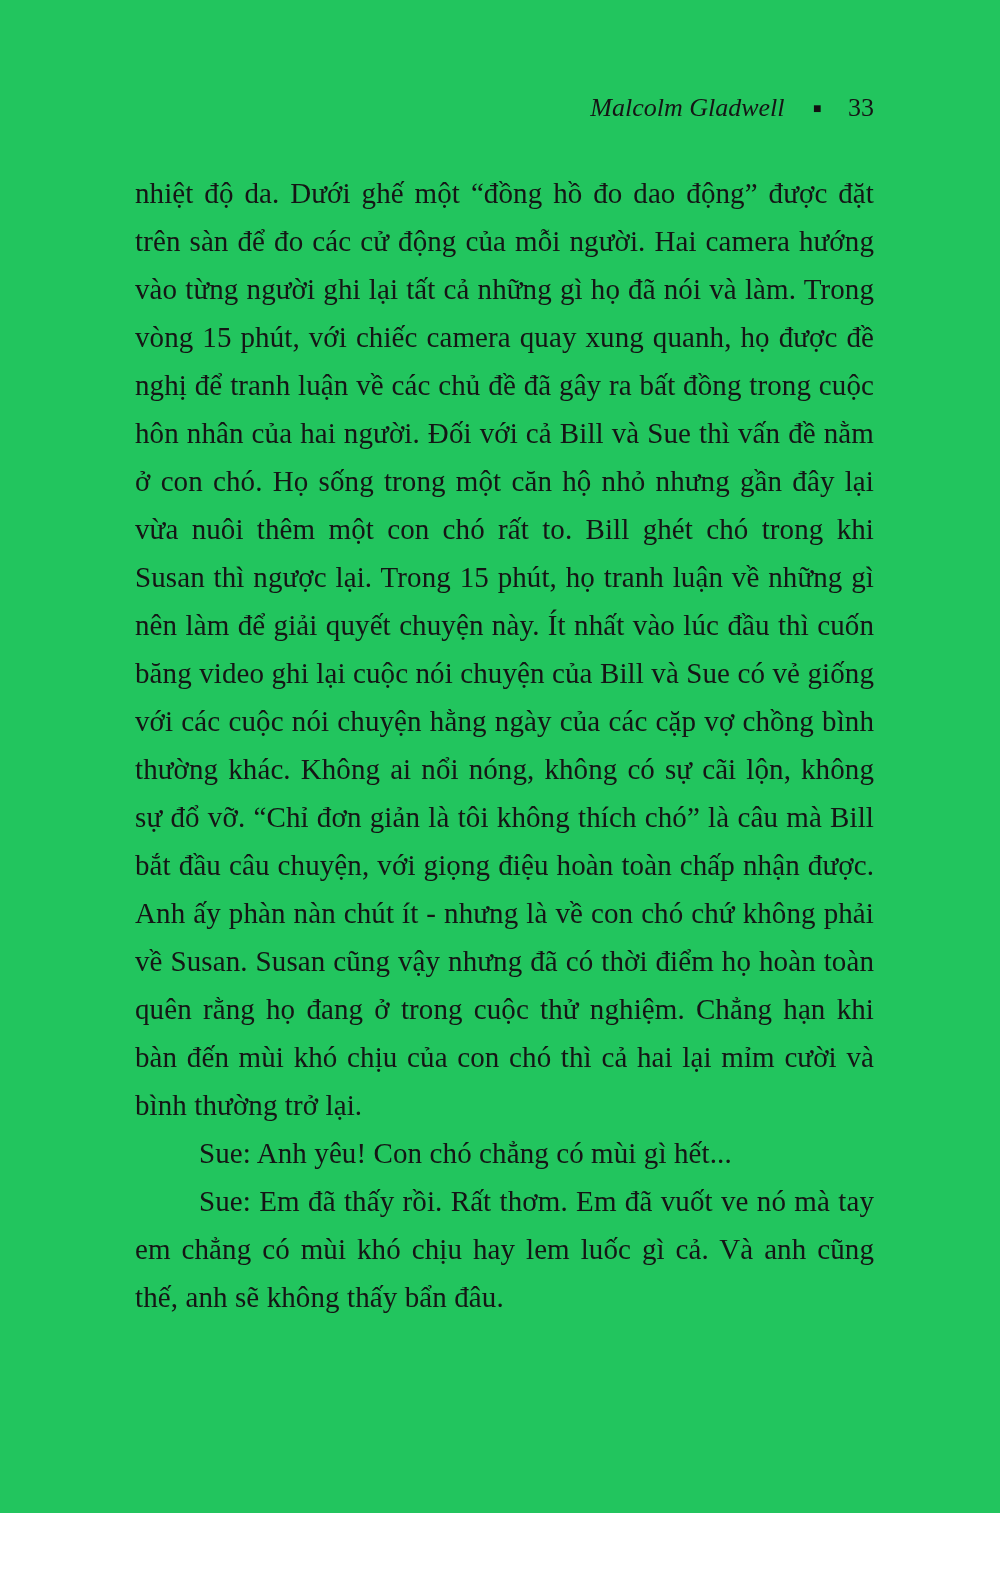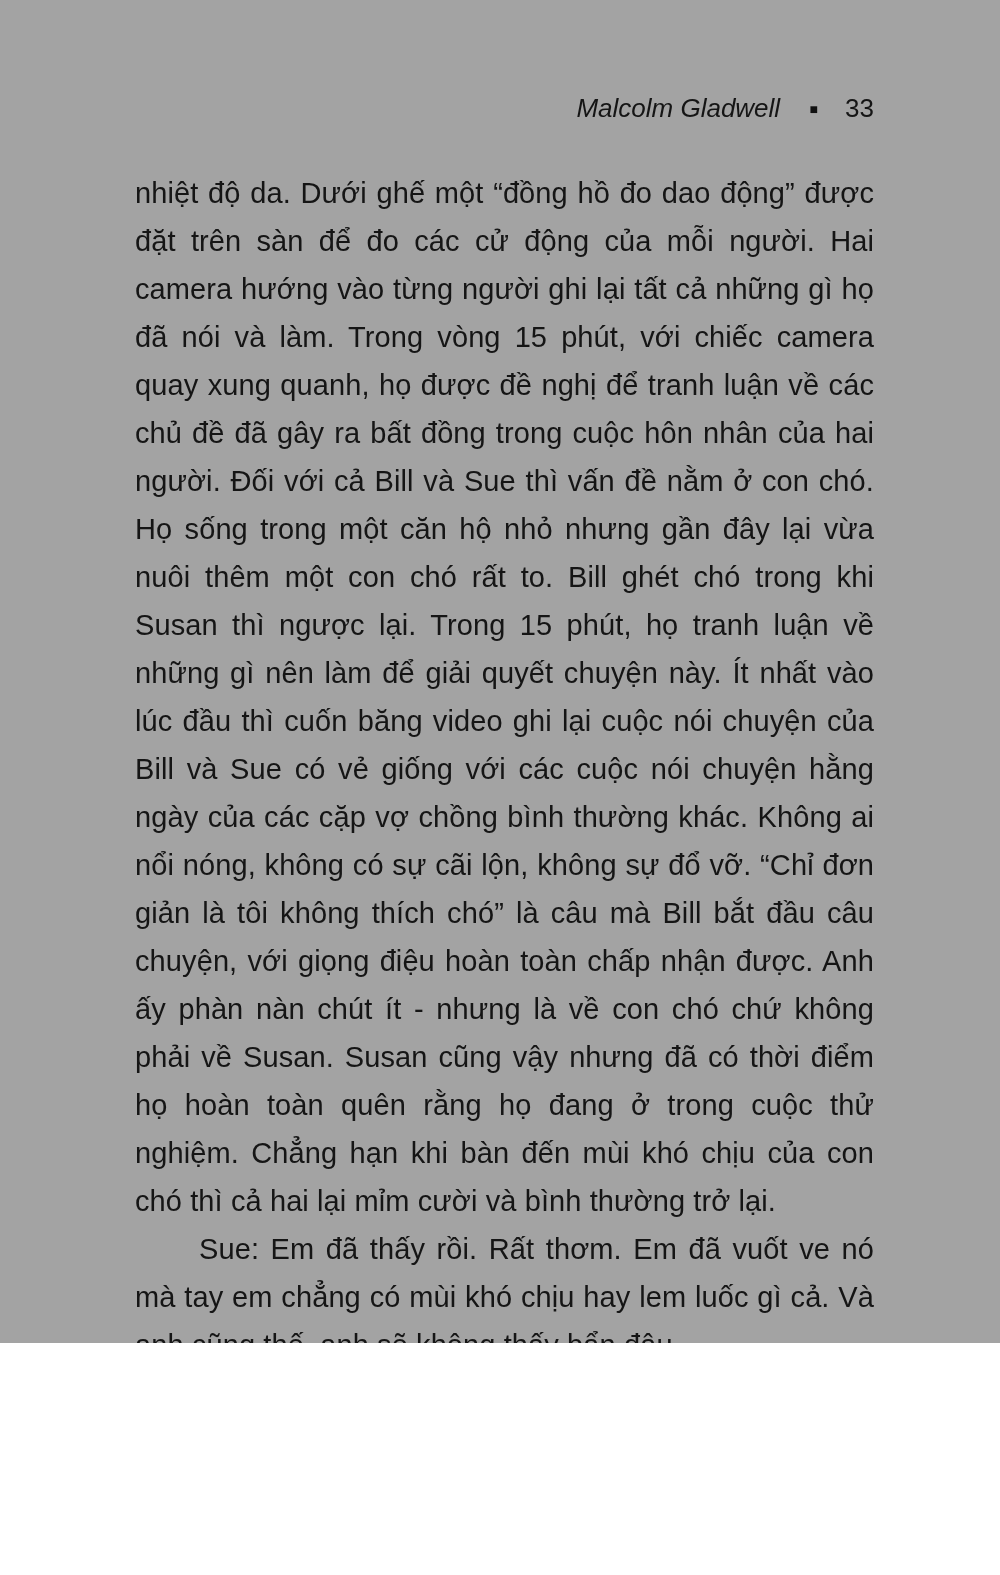--- a/index.html
+++ b/index.html
@@ -3,25 +3,25 @@
 <meta charset="utf-8">
 <style>
   html, body {
     margin: 0;
     padding: 0;
     background: #ffffff;
   }
   .page {
     position: relative;
     width: 1000px;
-    height: 1343px;
+    height: 1513px;
     box-sizing: border-box;
-    background: #a3a3a3;
+    background: #22c55e;
     padding: 92px 126px 0 135px;
-    font-family: Liberation Sans, sans-serif;
+    font-family: Liberation Serif, serif;
     color: #151515;
     overflow: hidden;
   }
   .running-head {
     text-align: right;
     font-size: 26px;
     line-height: 32px;
     margin-bottom: 38px;
     white-space: nowrap;
   }
@@ -59,16 +59,17 @@
 <div class="page">
 
   <div class="running-head">
     <span class="author">Malcolm Gladwell</span>
     <span class="square-sep">■</span>
     <span class="page-num">33</span>
   </div>
 
   <div class="page-body">
     <p>nhiệt độ da. Dưới ghế một “đồng hồ đo dao động” được đặt trên sàn để đo các cử động của mỗi người. Hai camera hướng vào từng người ghi lại tất cả những gì họ đã nói và làm. Trong vòng 15 phút, với chiếc camera quay xung quanh, họ được đề nghị để tranh luận về các chủ đề đã gây ra bất đồng trong cuộc hôn nhân của hai người. Đối với cả Bill và Sue thì vấn đề nằm ở con chó. Họ sống trong một căn hộ nhỏ nhưng gần đây lại vừa nuôi thêm một con chó rất to. Bill ghét chó trong khi Susan thì ngược lại. Trong 15 phút, họ tranh luận về những gì nên làm để giải quyết chuyện này. Ít nhất vào lúc đầu thì cuốn băng video ghi lại cuộc nói chuyện của Bill và Sue có vẻ giống với các cuộc nói chuyện hằng ngày của các cặp vợ chồng bình thường khác. Không ai nổi nóng, không có sự cãi lộn, không sự đổ vỡ. “Chỉ đơn giản là tôi không thích chó” là câu mà Bill bắt đầu câu chuyện, với giọng điệu hoàn toàn chấp nhận được. Anh ấy phàn nàn chút ít - nhưng là về con chó chứ không phải về Susan. Susan cũng vậy nhưng đã có thời điểm họ hoàn toàn quên rằng họ đang ở trong cuộc thử nghiệm. Chẳng hạn khi bàn đến mùi khó chịu của con chó thì cả hai lại mỉm cười và bình thường trở lại.</p>
+    <p class="dialogue">Sue: Anh yêu! Con chó chẳng có mùi gì hết...</p>
     <p class="dialogue">Sue: Em đã thấy rồi. Rất thơm. Em đã vuốt ve nó mà tay em chẳng có mùi khó chịu hay lem luốc gì cả. Và anh cũng thế, anh sẽ không thấy bẩn đâu.</p>
   </div>
 
 </div>
 
 </body></html>

